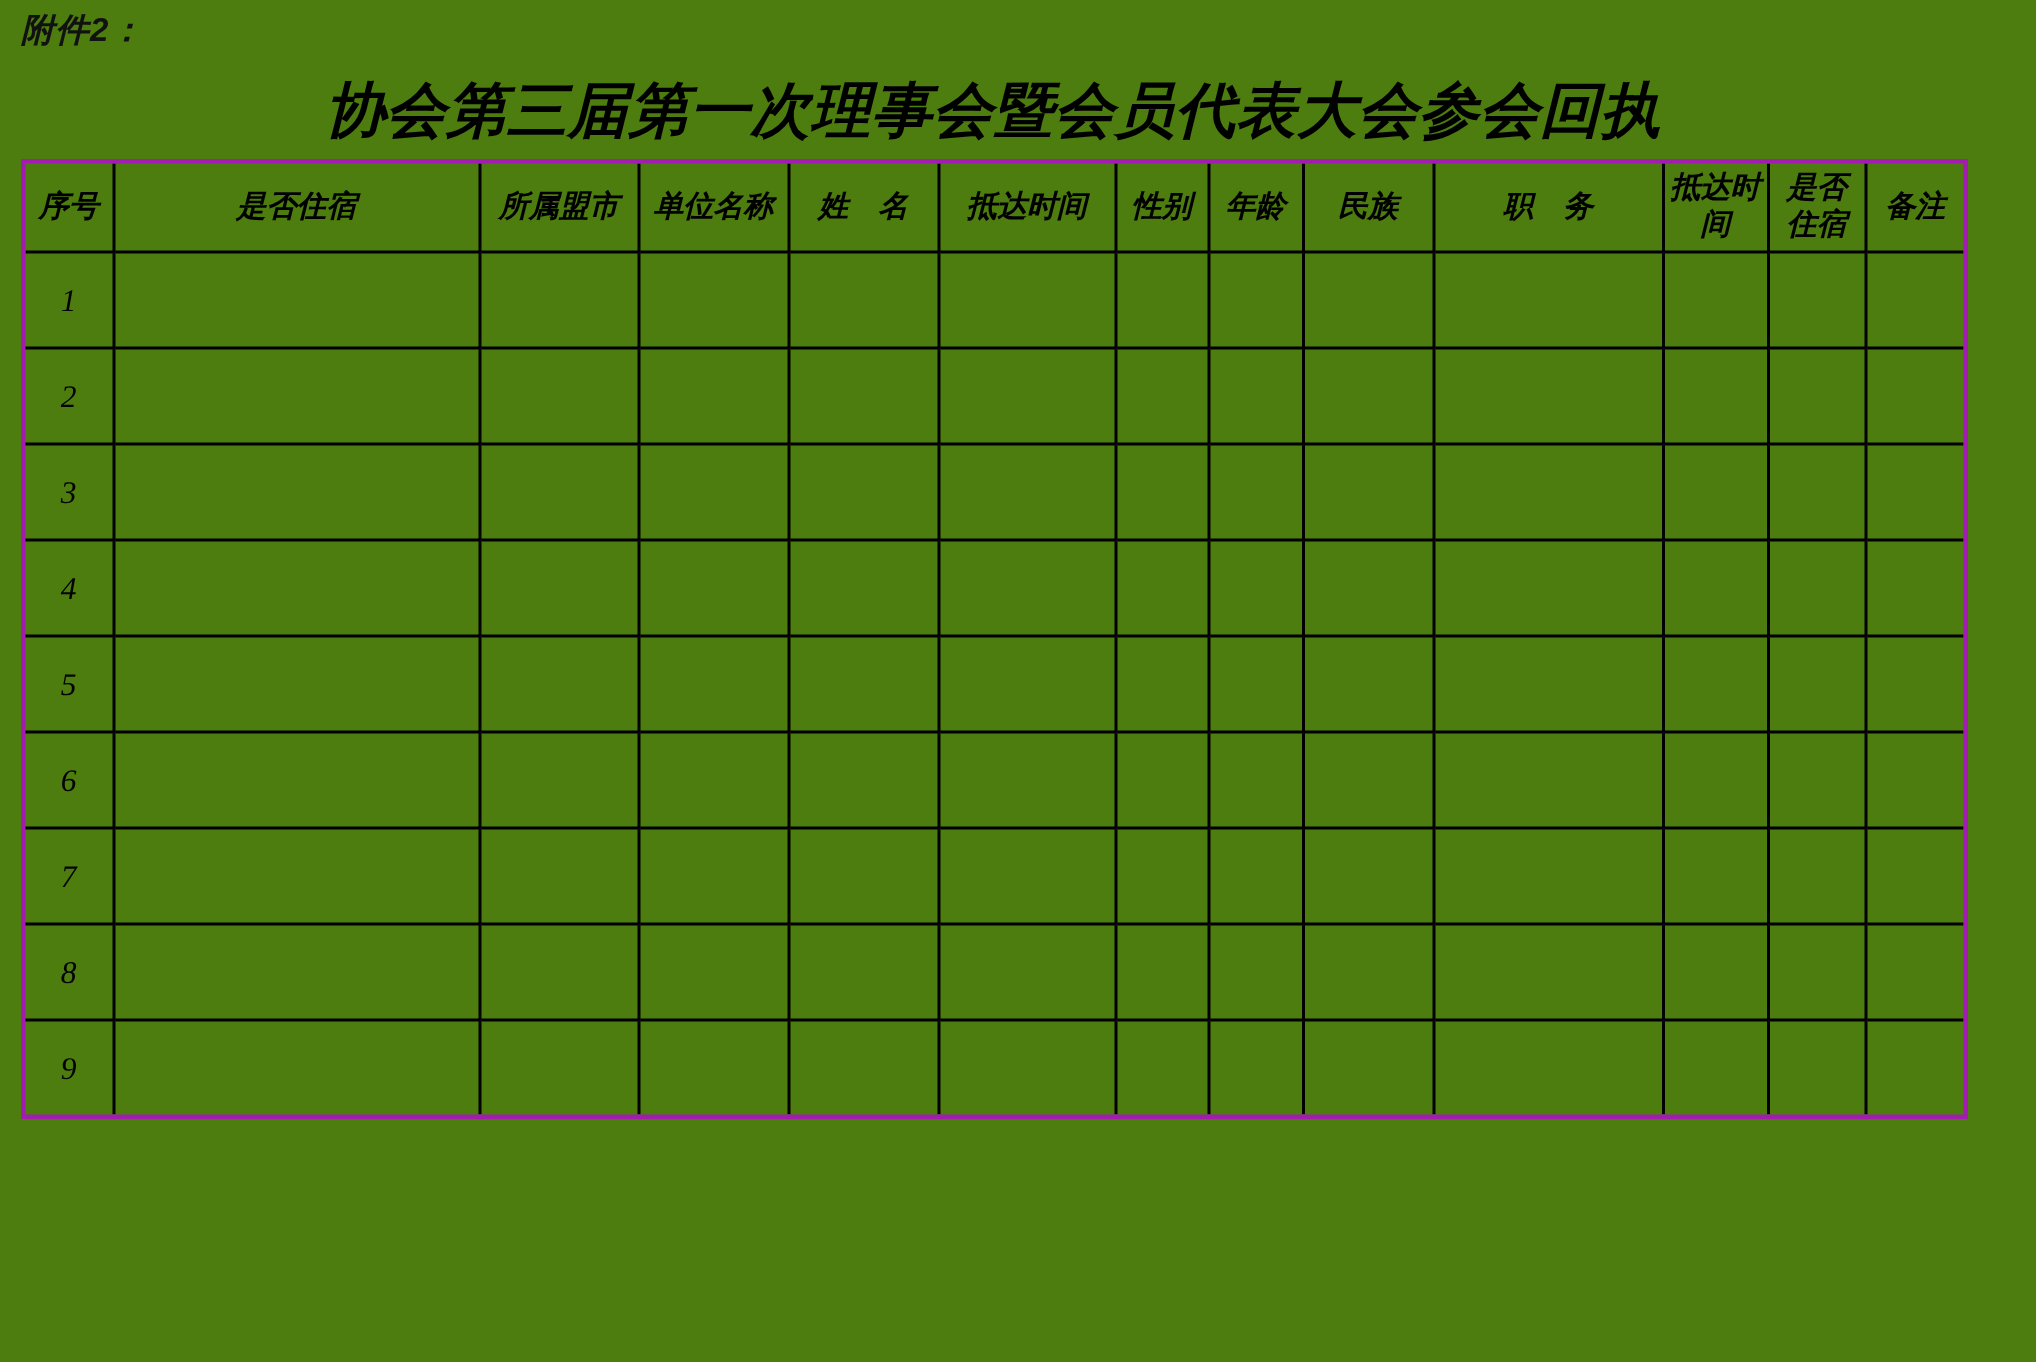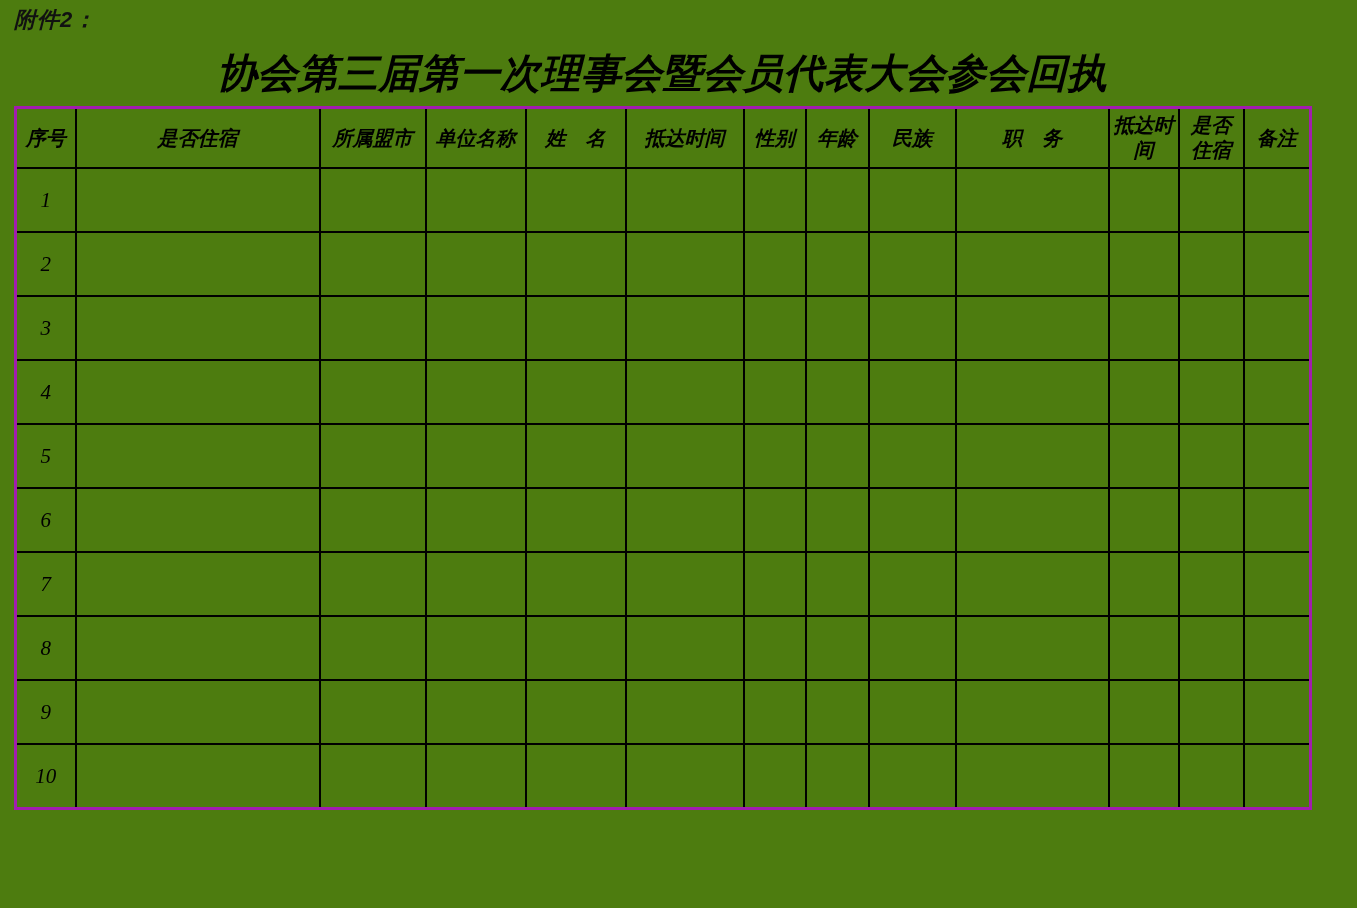--- a/index.html
+++ b/index.html
@@ -248,31 +248,16 @@
           <td></td>
           <td></td>
           <td></td>
           <td></td>
           <td></td>
           <td></td>
           <td></td>
           <td></td>
           <td></td>
         </tr>
-        <tr>
-          <td>10</td>
-          <td></td>
-          <td></td>
-          <td></td>
-          <td></td>
-          <td></td>
-          <td></td>
-          <td></td>
-          <td></td>
-          <td></td>
-          <td></td>
-          <td></td>
-          <td></td>
-        </tr>
       </tbody>
   </table>
 
 </div>
 
 </body></html>

